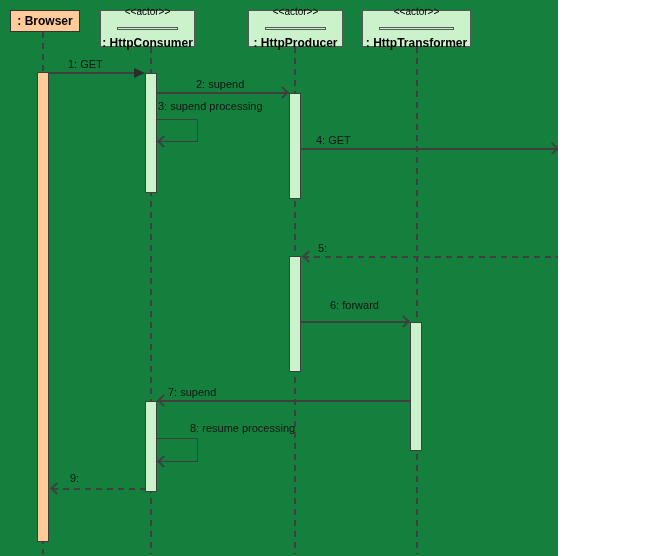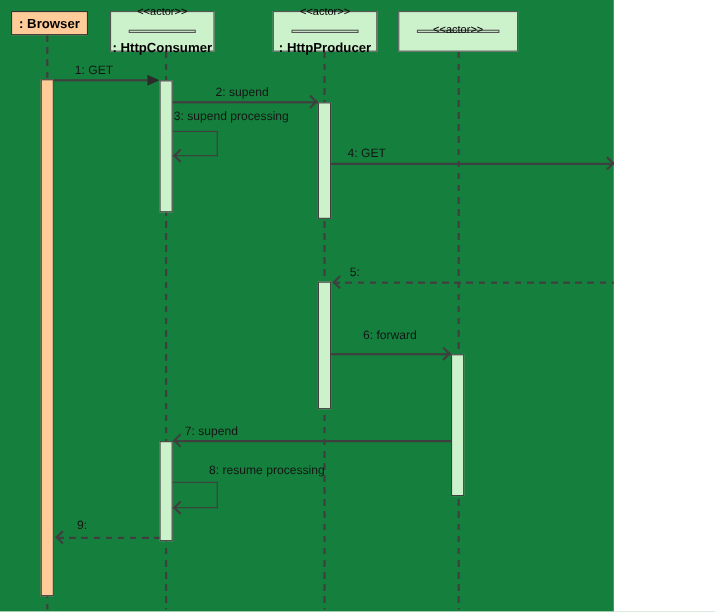--- a/index.html
+++ b/index.html
@@ -70,20 +70,21 @@
   <div class="head actor" style="left:248px;top:10px;width:95px;height:37px;background:#CCF2CC;">
     <div class="inner" style="background:#CCF2CC;">
       <div class="st">&lt;&lt;actor&gt;&gt;</div>
       <div class="nm">: HttpProducer</div>
     </div>
   </div>
 
   <div class="head actor" style="left:362px;top:10px;width:109px;height:37px;background:#CCF2CC;">
     <div class="inner" style="background:#CCF2CC;">
       <div class="st">&lt;&lt;actor&gt;&gt;</div>
+      <div class="nm">: HttpTransformer</div>
     </div>
   </div>
 
 
   <div class="act" style="left:37px;top:72px;height:470px;background:#FFCC99;"></div>
   <div class="act" style="left:145px;top:73px;height:120px;background:#CCF2CC;"></div>
   <div class="act" style="left:145px;top:401px;height:91px;background:#CCF2CC;"></div>
   <div class="act" style="left:289px;top:93px;height:106px;background:#CCF2CC;"></div>
   <div class="act" style="left:289px;top:256px;height:116px;background:#CCF2CC;"></div>
   <div class="act" style="left:410px;top:322px;height:129px;background:#CCF2CC;"></div>

